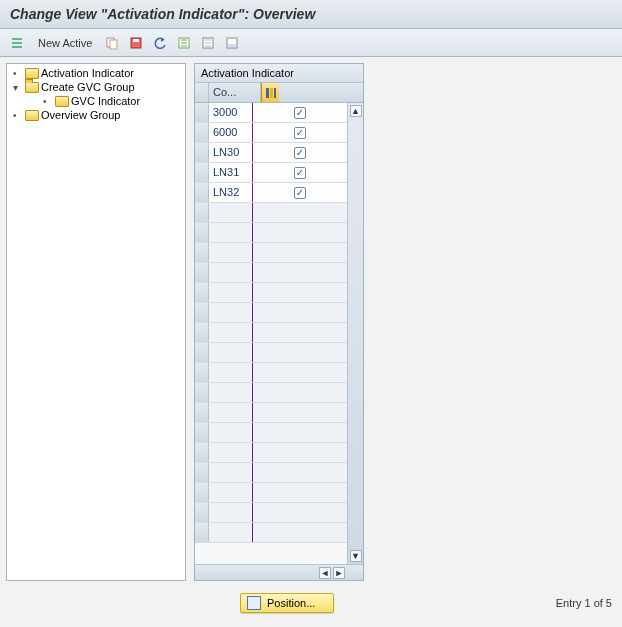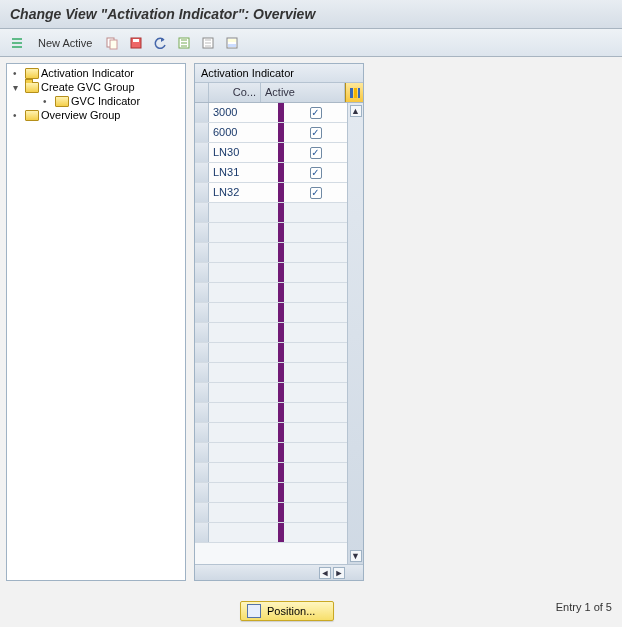--- a/index.html
+++ b/index.html
@@ -113,21 +113,21 @@
     border-bottom: 1px solid #aab8c6;
     height: 20px;
   }
   .th {
     border-right: 1px solid #b5c3d1;
     padding: 3px 4px;
     color: #334;
     overflow: hidden; text-overflow: ellipsis; white-space: nowrap;
   }
   .th-sel { width: 14px; background: linear-gradient(#e3e9f0,#cfd9e4); }
-  .th-code { width: 52px; text-align: right; }
+  .th-code { width: 52px; }
   .th-active { flex: 1; }
   .th-cfg {
     width: 18px;
     background: linear-gradient(#ffe89a,#f7c73f);
     border-left:1px solid #b58f1a;
     display:flex;align-items:center;justify-content:center;
   }
   .table-body-wrap {
     display:flex;
     flex: 1;
@@ -142,22 +142,22 @@
     display:flex;
     height: 20px;
     border-bottom: 1px solid #d3dbe3;
   }
   .td-sel {
     width:14px;
     background: linear-gradient(#e3e9f0,#cfd9e4);
     border-right:1px solid #b5c3d1;
   }
   .td-code {
-    width:75px;
-    border-right:6px solid #701a75;
+    width:44px;
+    border-right:1px solid #701a75;
     padding:3px 4px;
     background:#fdfdfd;
     color: #1a3a6b;
   }
   .td-active {
     flex:1;
     display:flex;align-items:center;justify-content:center;
     background:#fdfdfd;
   }
   .cb {
@@ -178,22 +178,22 @@
     cursor:pointer;
   }
   .hscroll {
     height:16px;
     background: linear-gradient(#e3e9f0,#cfd9e4);
     border-top:1px solid #b5c3d1;
     display:flex;align-items:center;justify-content:flex-end;gap:2px;padding:0 18px 0 4px;
   }
   .footer {
     position:absolute;
-    bottom:6px; left:0; right:0;
-    display:flex;
+    bottom:14px; left:0; right:0;
+    display:flex;align-items:center;
     padding: 0 10px;
   }
   .pos-btn {
     margin-left: 230px;
     display:flex;align-items:center;gap:6px;
     background: linear-gradient(#fff6c0,#f7df6b);
     border:1px solid #c9a824;
     padding:2px 18px 2px 6px;
     border-radius:2px;
     cursor:pointer;
@@ -286,21 +286,20 @@
           <span>Overview Group</span>
         </div>
       </div>
   </div>
 
   <div class="table-panel">
     <div class="table-title">Activation Indicator</div>
     <div class="table-head">
       <div class="th th-sel"></div>
       <div class="th th-code">Co...</div>
-      <div class="th th-active">Active</div>
       <div class="th-cfg">
         <svg width="12" height="12">
             <rect x="1" y="1" width="3" height="10" fill="#3a68b5"></rect>
             <rect x="5" y="1" width="3" height="10" fill="#f4b400"></rect>
             <rect x="9" y="1" width="2" height="10" fill="#3a68b5"></rect>
           </svg>
       </div>
     </div>
     <div class="table-body-wrap">
       <div class="table-body" id="table-body">

